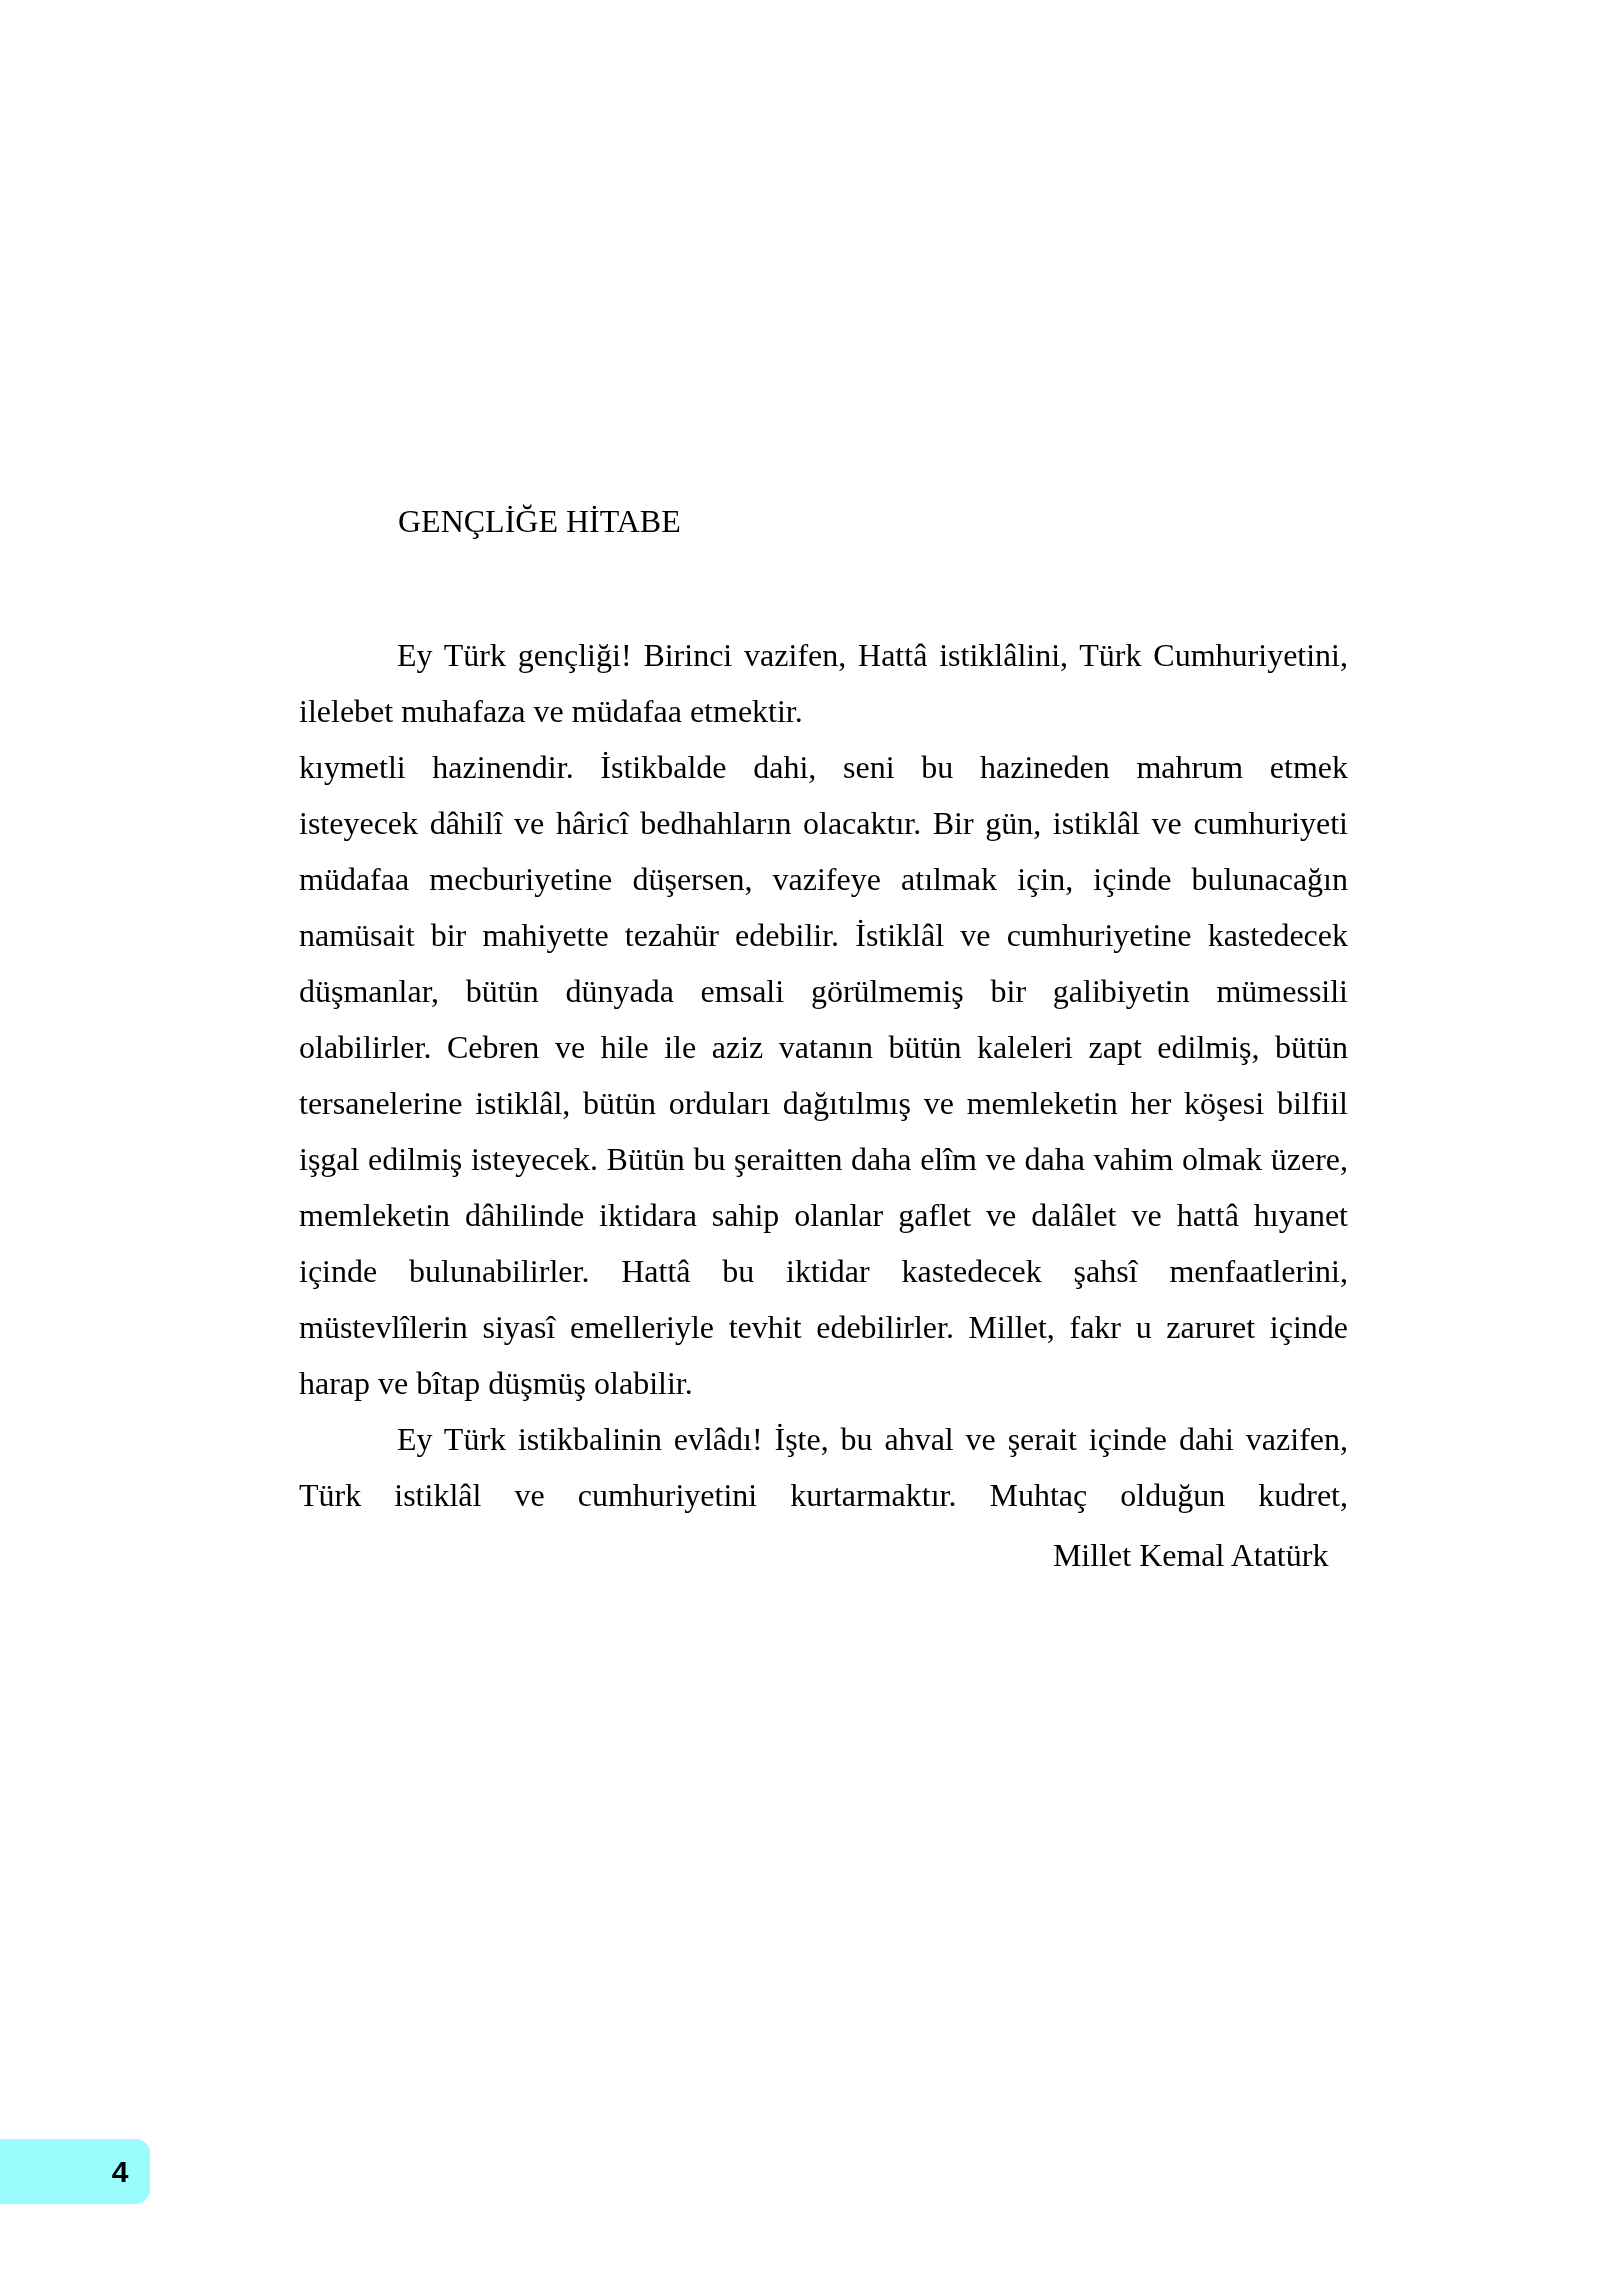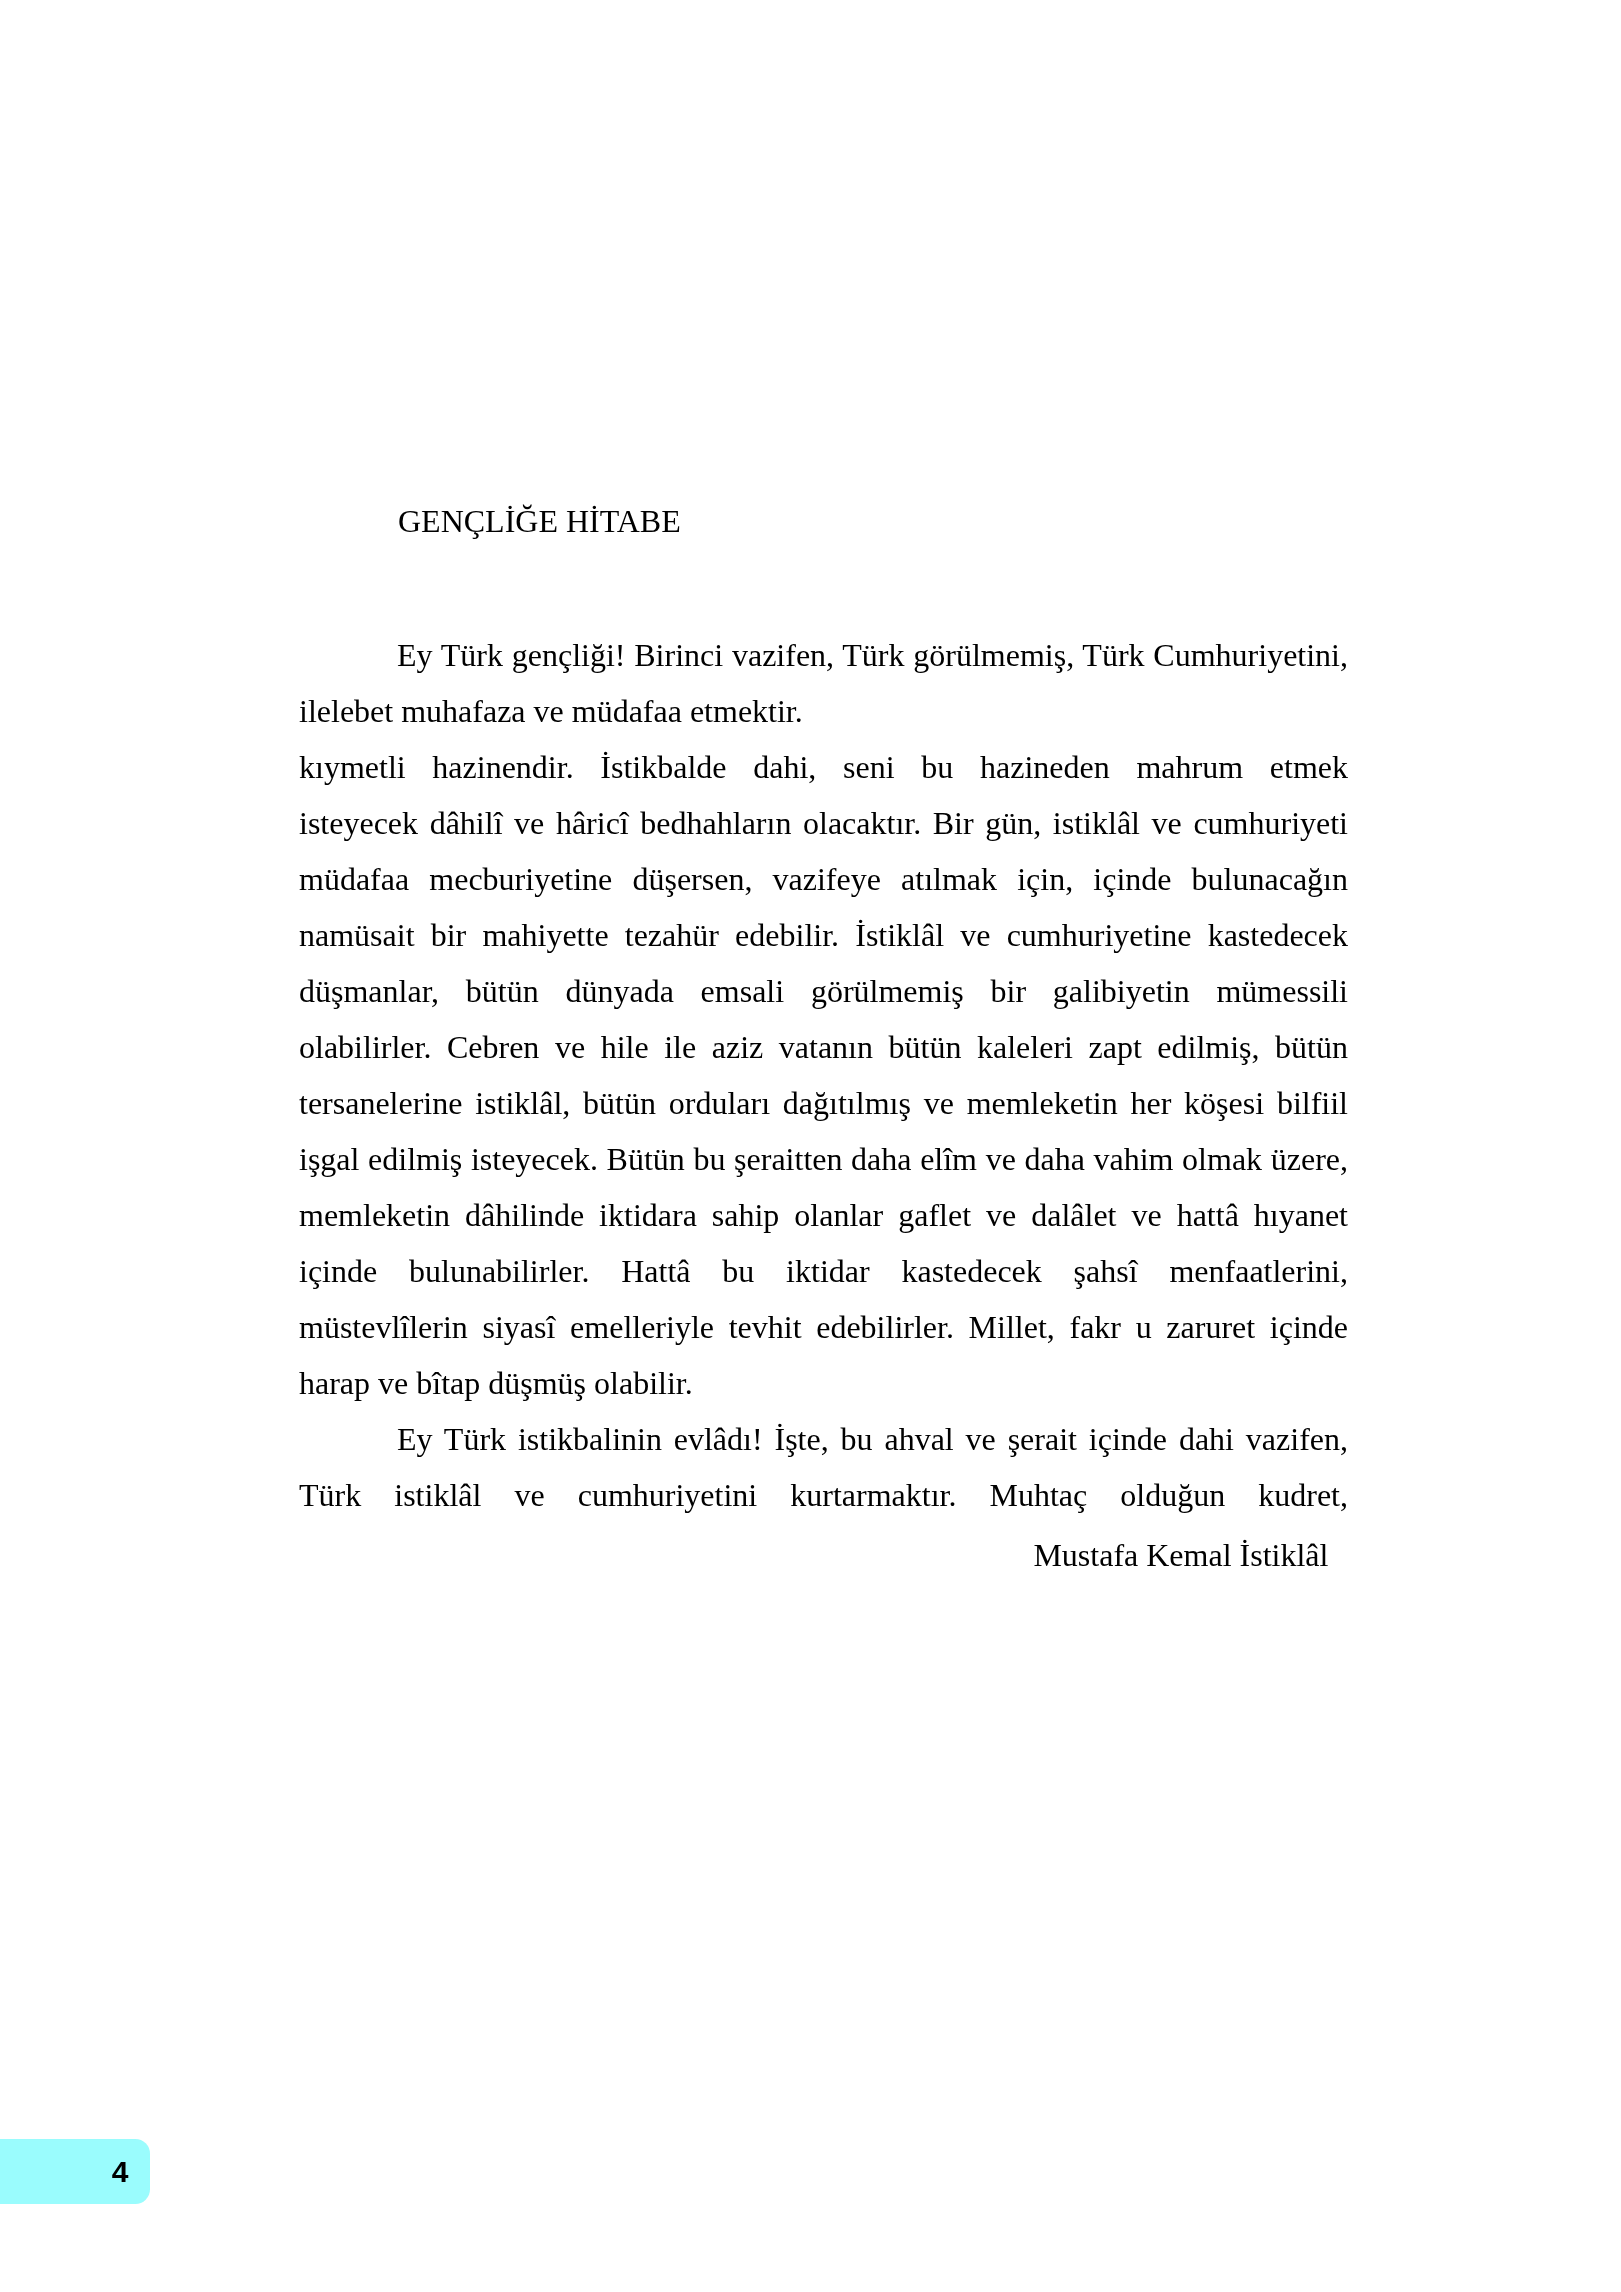--- a/index.html
+++ b/index.html
@@ -77,38 +77,38 @@
 </style>
 </head>
 <body>
 
 <div class="page">
 
   <div class="doc-title">GENÇLİĞE HİTABE</div>
 
   <div class="doc-body">
     <div>
-        <div class="line first">Ey Türk gençliği! Birinci vazifen, Türk görülmemiş, Türk Cumhuriyetini,</div>
+        <div class="line first">Ey Türk gençliği! Birinci vazifen, Hattâ istiklâlini, Türk Cumhuriyetini,</div>
         <div class="line para-end">ilelebet muhafaza ve müdafaa etmektir.</div>
         <div class="line">kıymetli hazinendir. İstikbalde dahi, seni bu hazineden mahrum etmek</div>
         <div class="line">isteyecek dâhilî ve hâricî bedhahların olacaktır. Bir gün, istiklâl ve cumhuriyeti</div>
         <div class="line">müdafaa mecburiyetine düşersen, vazifeye atılmak için, içinde bulunacağın</div>
         <div class="line">namüsait bir mahiyette tezahür edebilir. İstiklâl ve cumhuriyetine kastedecek</div>
         <div class="line">düşmanlar, bütün dünyada emsali görülmemiş bir galibiyetin mümessili</div>
         <div class="line">olabilirler. Cebren ve hile ile aziz vatanın bütün kaleleri zapt edilmiş, bütün</div>
         <div class="line">tersanelerine istiklâl, bütün orduları dağıtılmış ve memleketin her köşesi bilfiil</div>
         <div class="line">işgal edilmiş isteyecek. Bütün bu şeraitten daha elîm ve daha vahim olmak üzere,</div>
         <div class="line">memleketin dâhilinde iktidara sahip olanlar gaflet ve dalâlet ve hattâ hıyanet</div>
         <div class="line">içinde bulunabilirler. Hattâ bu iktidar kastedecek şahsî menfaatlerini,</div>
         <div class="line">müstevlîlerin siyasî emelleriyle tevhit edebilirler. Millet, fakr u zaruret içinde</div>
         <div class="line para-end">harap ve bîtap düşmüş olabilir.</div>
         <div class="line first">Ey Türk istikbalinin evlâdı! İşte, bu ahval ve şerait içinde dahi vazifen,</div>
         <div class="line">Türk istiklâl ve cumhuriyetini kurtarmaktır. Muhtaç olduğun kudret,</div>
       </div>
-    <div class="signature">Mustafa Kemal İstiklâl</div>
+    <div class="signature">Millet Kemal Atatürk</div>
   </div>
 
   <div class="page-number-tab" style="background-color: rgb(154, 252, 253);">
     <span>4</span>
   </div>
 
 </div>
 
 
 </body></html>

